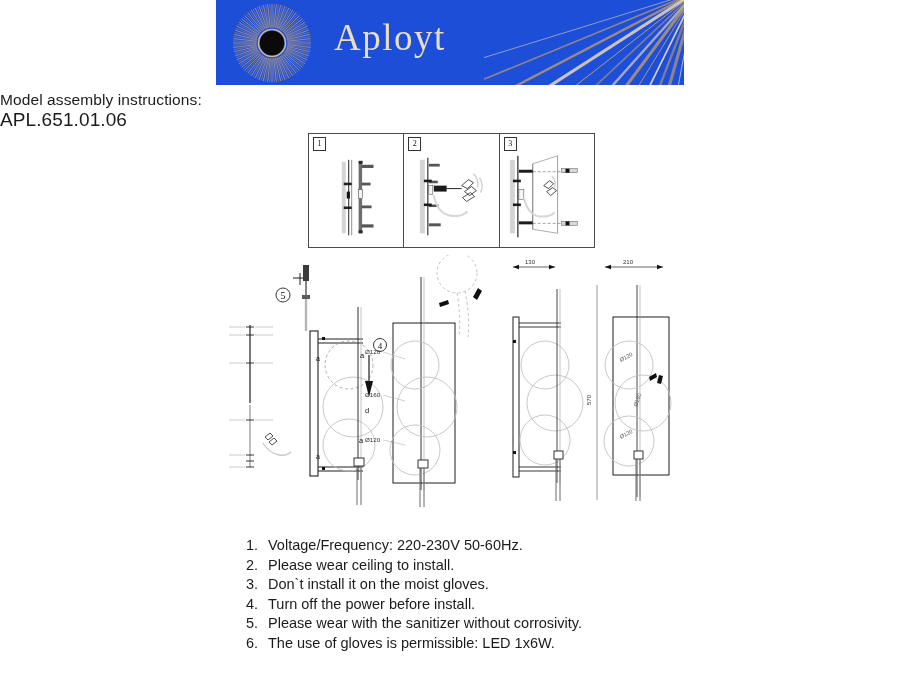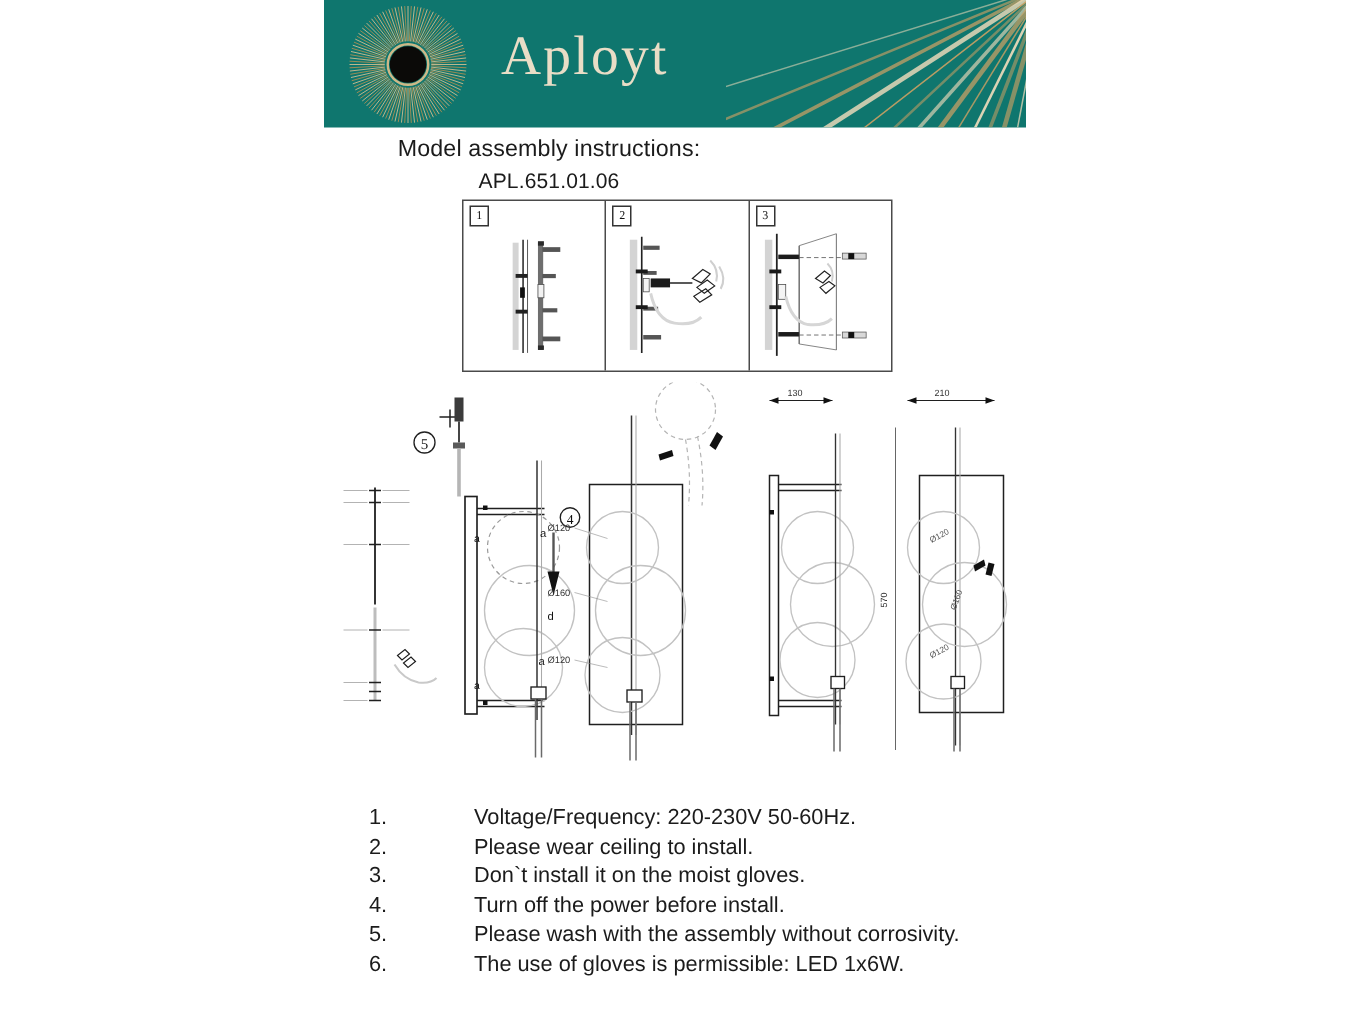--- a/index.html
+++ b/index.html
@@ -15,21 +15,21 @@
     position: relative;
   }
 
   
   .banner {
     position: absolute;
     left: 216px;
     top: 0;
     width: 468px;
     height: 85px;
-    background: #0f766e;
+    background: #1d4ed8;
     overflow: hidden;
   }
   .banner-logo {
     position: absolute;
     left: 16px;
     top: 3px;
     width: 80px;
     height: 80px;
   }
   .banner-wordmark {
@@ -49,30 +49,30 @@
     width: 200px;
     height: 85px;
   }
 
   
   .title-block {
     position: absolute;
     left: 0;
     top: 90px;
     width: 732px;
-    text-align: center;
+    text-align: left;
     color: #1b1b1b;
   }
   .title-line1 {
     font-size: 15.5px;
     letter-spacing: 0.1px;
     line-height: 20px;
   }
   .title-line2 {
-    font-size: 14px;
+    font-size: 19px;
     letter-spacing: 0.1px;
     line-height: 20px;
   }
 
   
   .steps {
     position: absolute;
     left: 308px;
     top: 133px;
     width: 285px;
@@ -126,21 +126,21 @@
     align-items: baseline;
     font-size: 14.5px;
     line-height: 19.6px;
     white-space: nowrap;
   }
   .instr-num {
     width: 22px;
     flex: 0 0 22px;
     text-align: left;
   }
-  .instr-text { flex: 1 1 auto; margin-left: 48px; }
+  .instr-text { flex: 1 1 auto; }
 </style>
 </head>
 <body>
 
 <div class="banner">
 
   <div class="banner-logo">
     <svg viewBox="0 0 80 80" width="80" height="80">
       <defs>
         <radialGradient id="sunGrad" cx="50%" cy="50%" r="50%">
@@ -553,19 +553,19 @@
   <div class="instr-row">
     <span class="instr-num">3.</span>
     <span class="instr-text">Don`t install it on the moist gloves.</span>
   </div>
   <div class="instr-row">
     <span class="instr-num">4.</span>
     <span class="instr-text">Turn off the power before install.</span>
   </div>
   <div class="instr-row">
     <span class="instr-num">5.</span>
-    <span class="instr-text">Please wash with the assembly without corrosivity.</span>
+    <span class="instr-text">Please wear with the sanitizer without corrosivity.</span>
   </div>
   <div class="instr-row">
     <span class="instr-num">6.</span>
     <span class="instr-text">The use of gloves is permissible: LED 1x6W.</span>
   </div>
 </div>
 
 </body></html>

